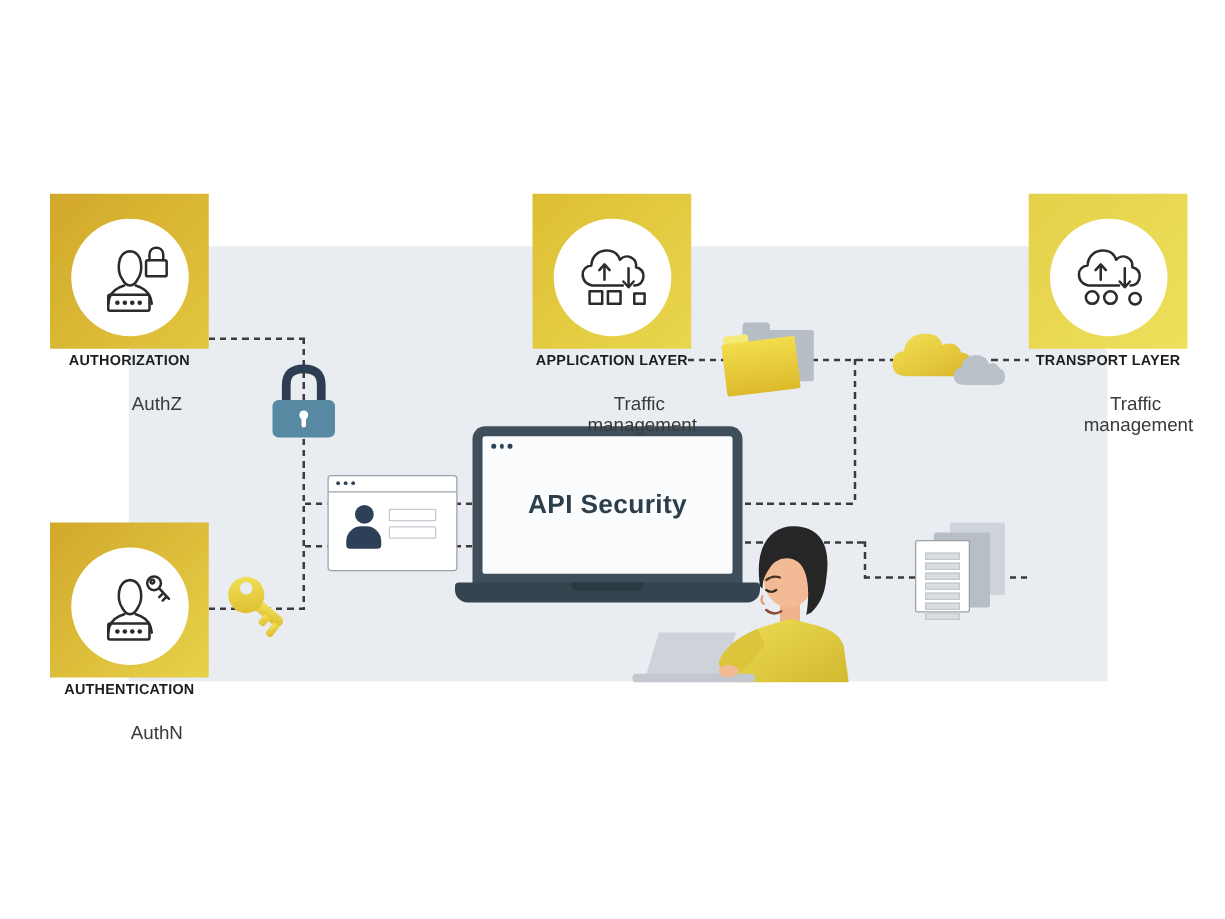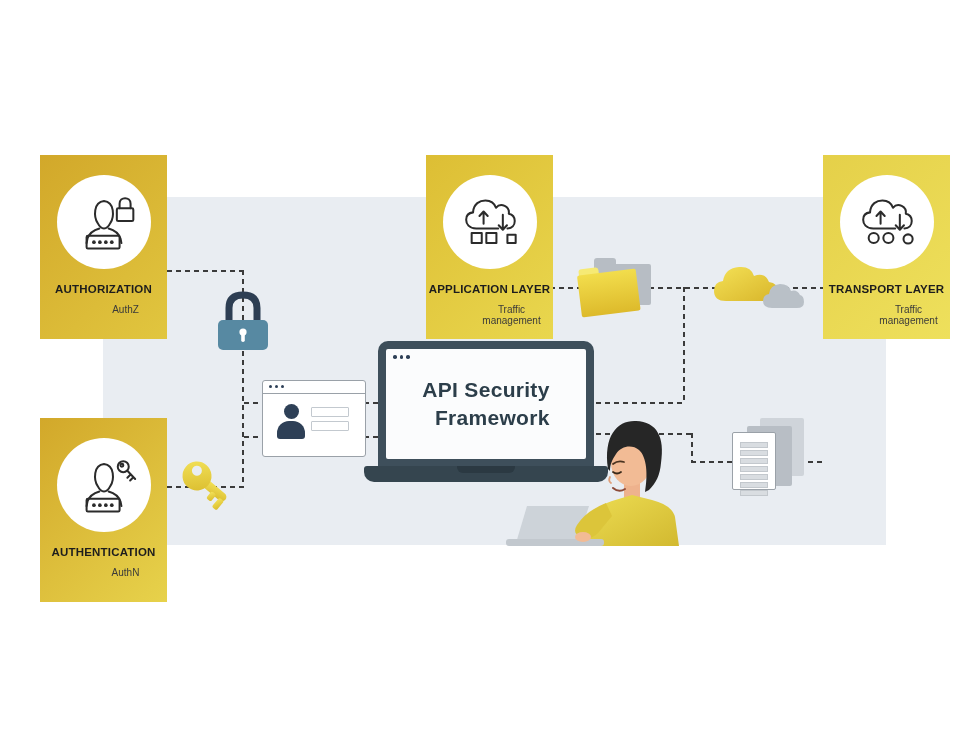--- a/index.html
+++ b/index.html
@@ -7,25 +7,25 @@
           font-family:"Liberation Sans", sans-serif;}
   .panel{position:absolute;left:103px;top:197px;width:783px;height:348px;background:#e9edf2;}
 
   
   .dash-h{position:absolute;height:2px;
           background:repeating-linear-gradient(90deg,#3b3b3b 0 5px,transparent 5px 9px);}
   .dash-v{position:absolute;width:2px;
           background:repeating-linear-gradient(180deg,#3b3b3b 0 5px,transparent 5px 9px);}
 
   
-  .card{position:absolute;width:127px;height:184px;text-align:center;}
+  .card{position:absolute;width:127px;height:124px;text-align:center;}
   .circle{width:94px;height:94px;border-radius:50%;background:#ffffff;margin:20px auto 0 auto;
           display:flex;align-items:center;justify-content:center;}
   .card-title{margin-top:14px;font-size:11.5px;font-weight:700;letter-spacing:.2px;color:#1d1d1d;}
-  .card-subtitle{margin-top:9px;font-size:10px;color:#3a3a3a;padding-left:44px;}
+  .card-subtitle{margin-top:20px;font-size:15px;color:#3a3a3a;padding-left:44px;}
 
   
   .laptop-screen{position:absolute;left:378px;top:341px;width:216px;height:126px;
                  background:#3e4f5b;border-radius:10px 10px 0 0;box-sizing:border-box;padding:8px;}
   .laptop-white{width:100%;height:100%;background:#fbfcfd;border-radius:2px;position:relative;
                 display:flex;align-items:center;justify-content:center;flex-direction:column;}
   .laptop-text{font-size:21px;line-height:1.32;font-weight:700;color:#2c3e4a;letter-spacing:.3px;text-align:right;}
   .laptop-base{position:absolute;left:364px;top:466px;width:244px;height:16px;background:#35454f;
                border-radius:3px 3px 10px 10px;}
   .laptop-notch{position:absolute;left:93px;top:0;width:58px;height:7px;background:#2b3942;border-radius:0 0 6px 6px;}
@@ -150,21 +150,20 @@
 
   <div class="laptop-screen">
     <div class="laptop-white">
       <div class="dots">
           <i></i>
           <i></i>
           <i></i>
         </div>
       <div class="laptop-text">
         <div>API Security</div>
-        <div>Framework</div>
       </div>
     </div>
   </div>
   <div class="laptop-base">
     <div class="laptop-notch"></div>
   </div>
 
   <svg style="position:absolute;left:500px;top:415px" width="200" height="131" viewBox="0 0 200 131">
     <defs>
       <linearGradient id="shirt" x1="0" y1="0" x2="1" y2="1">

